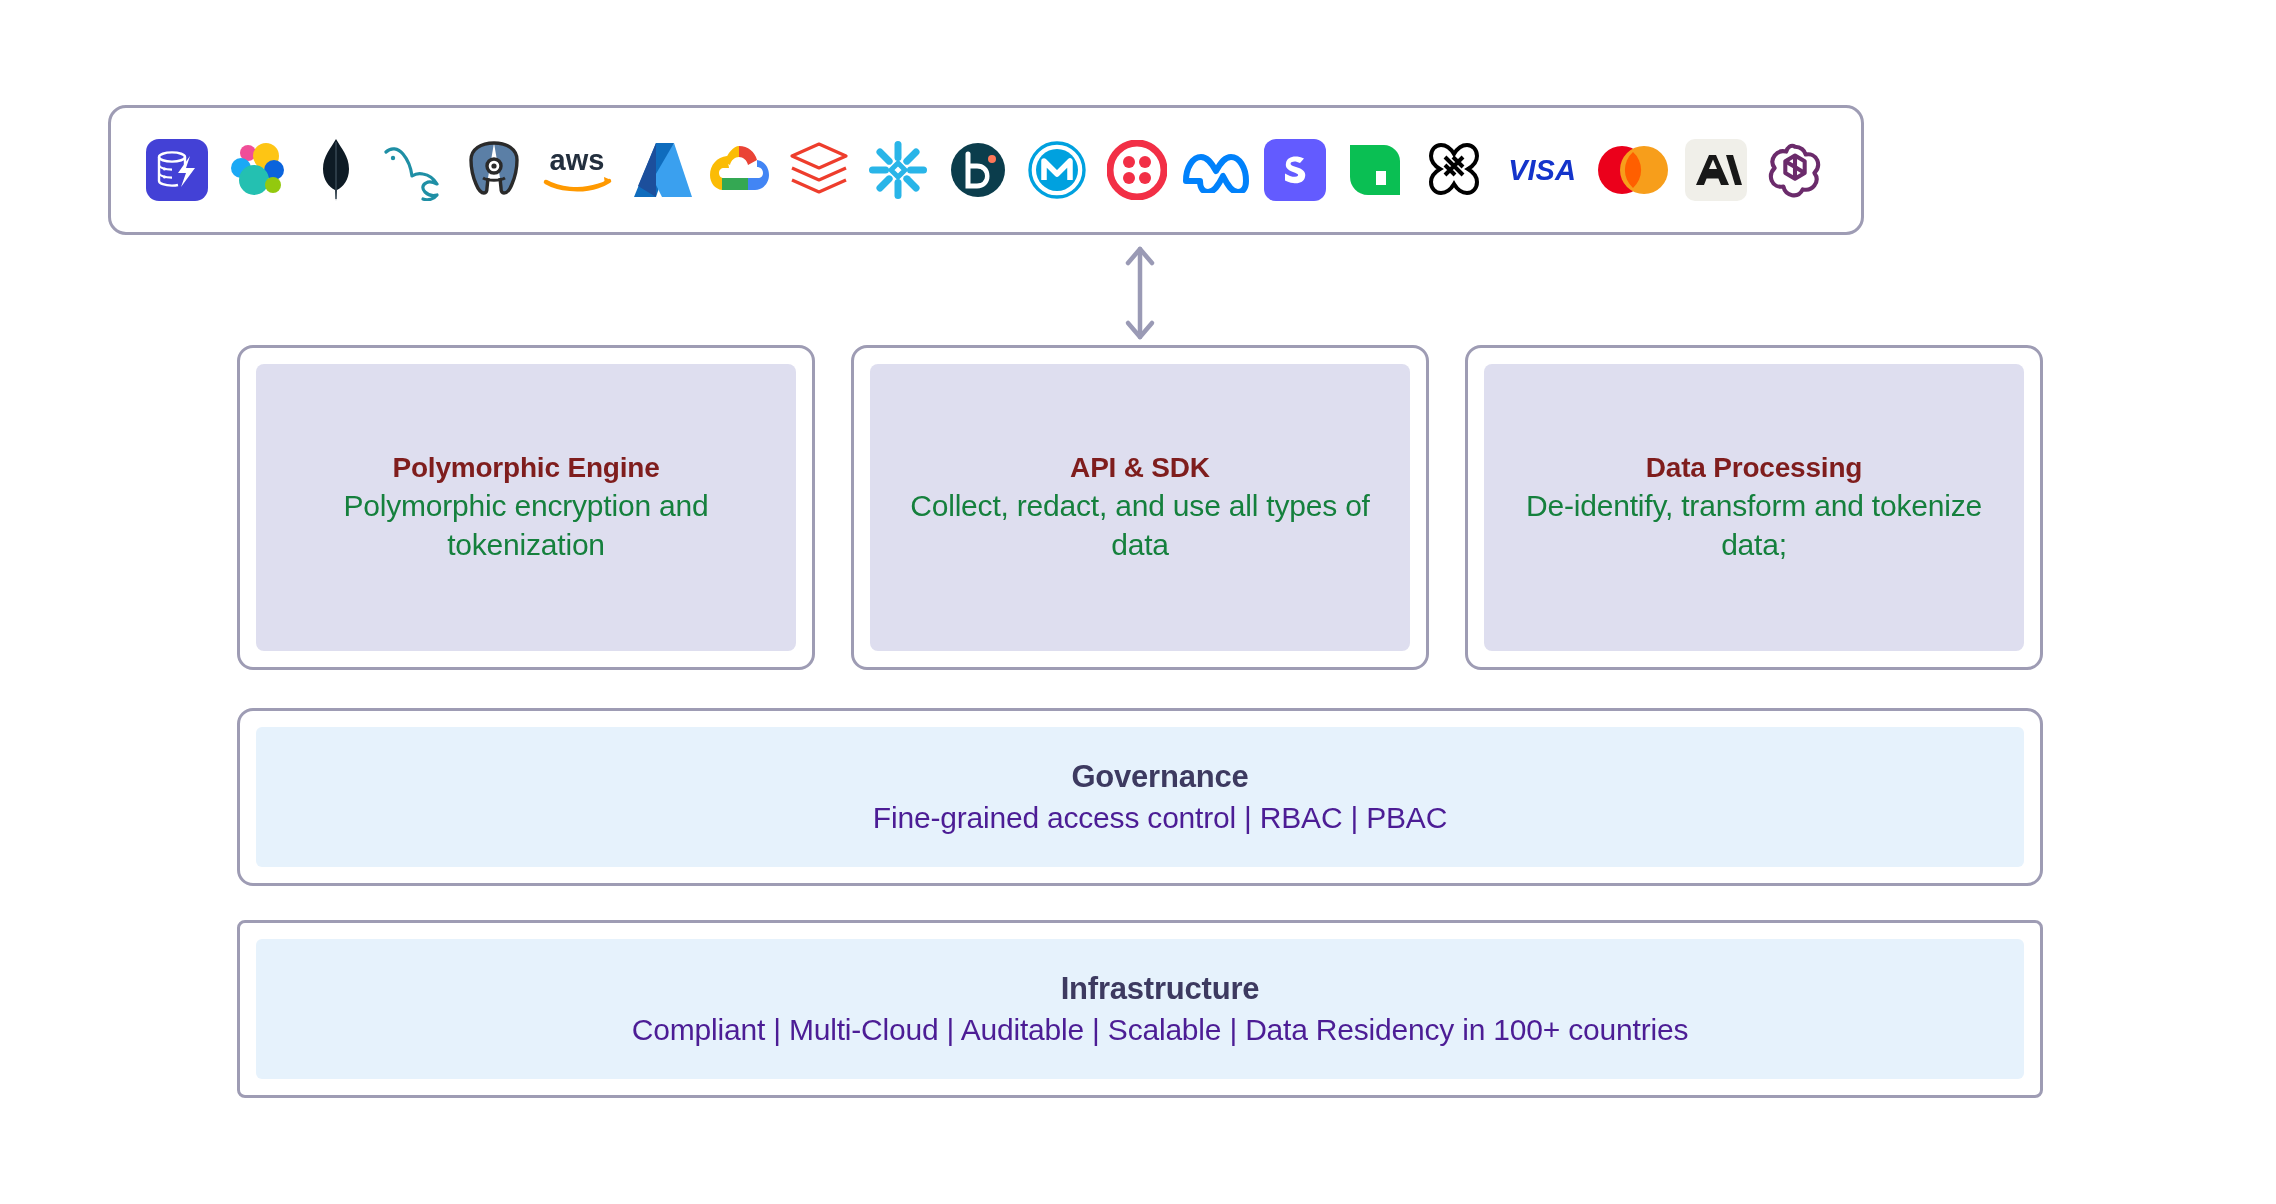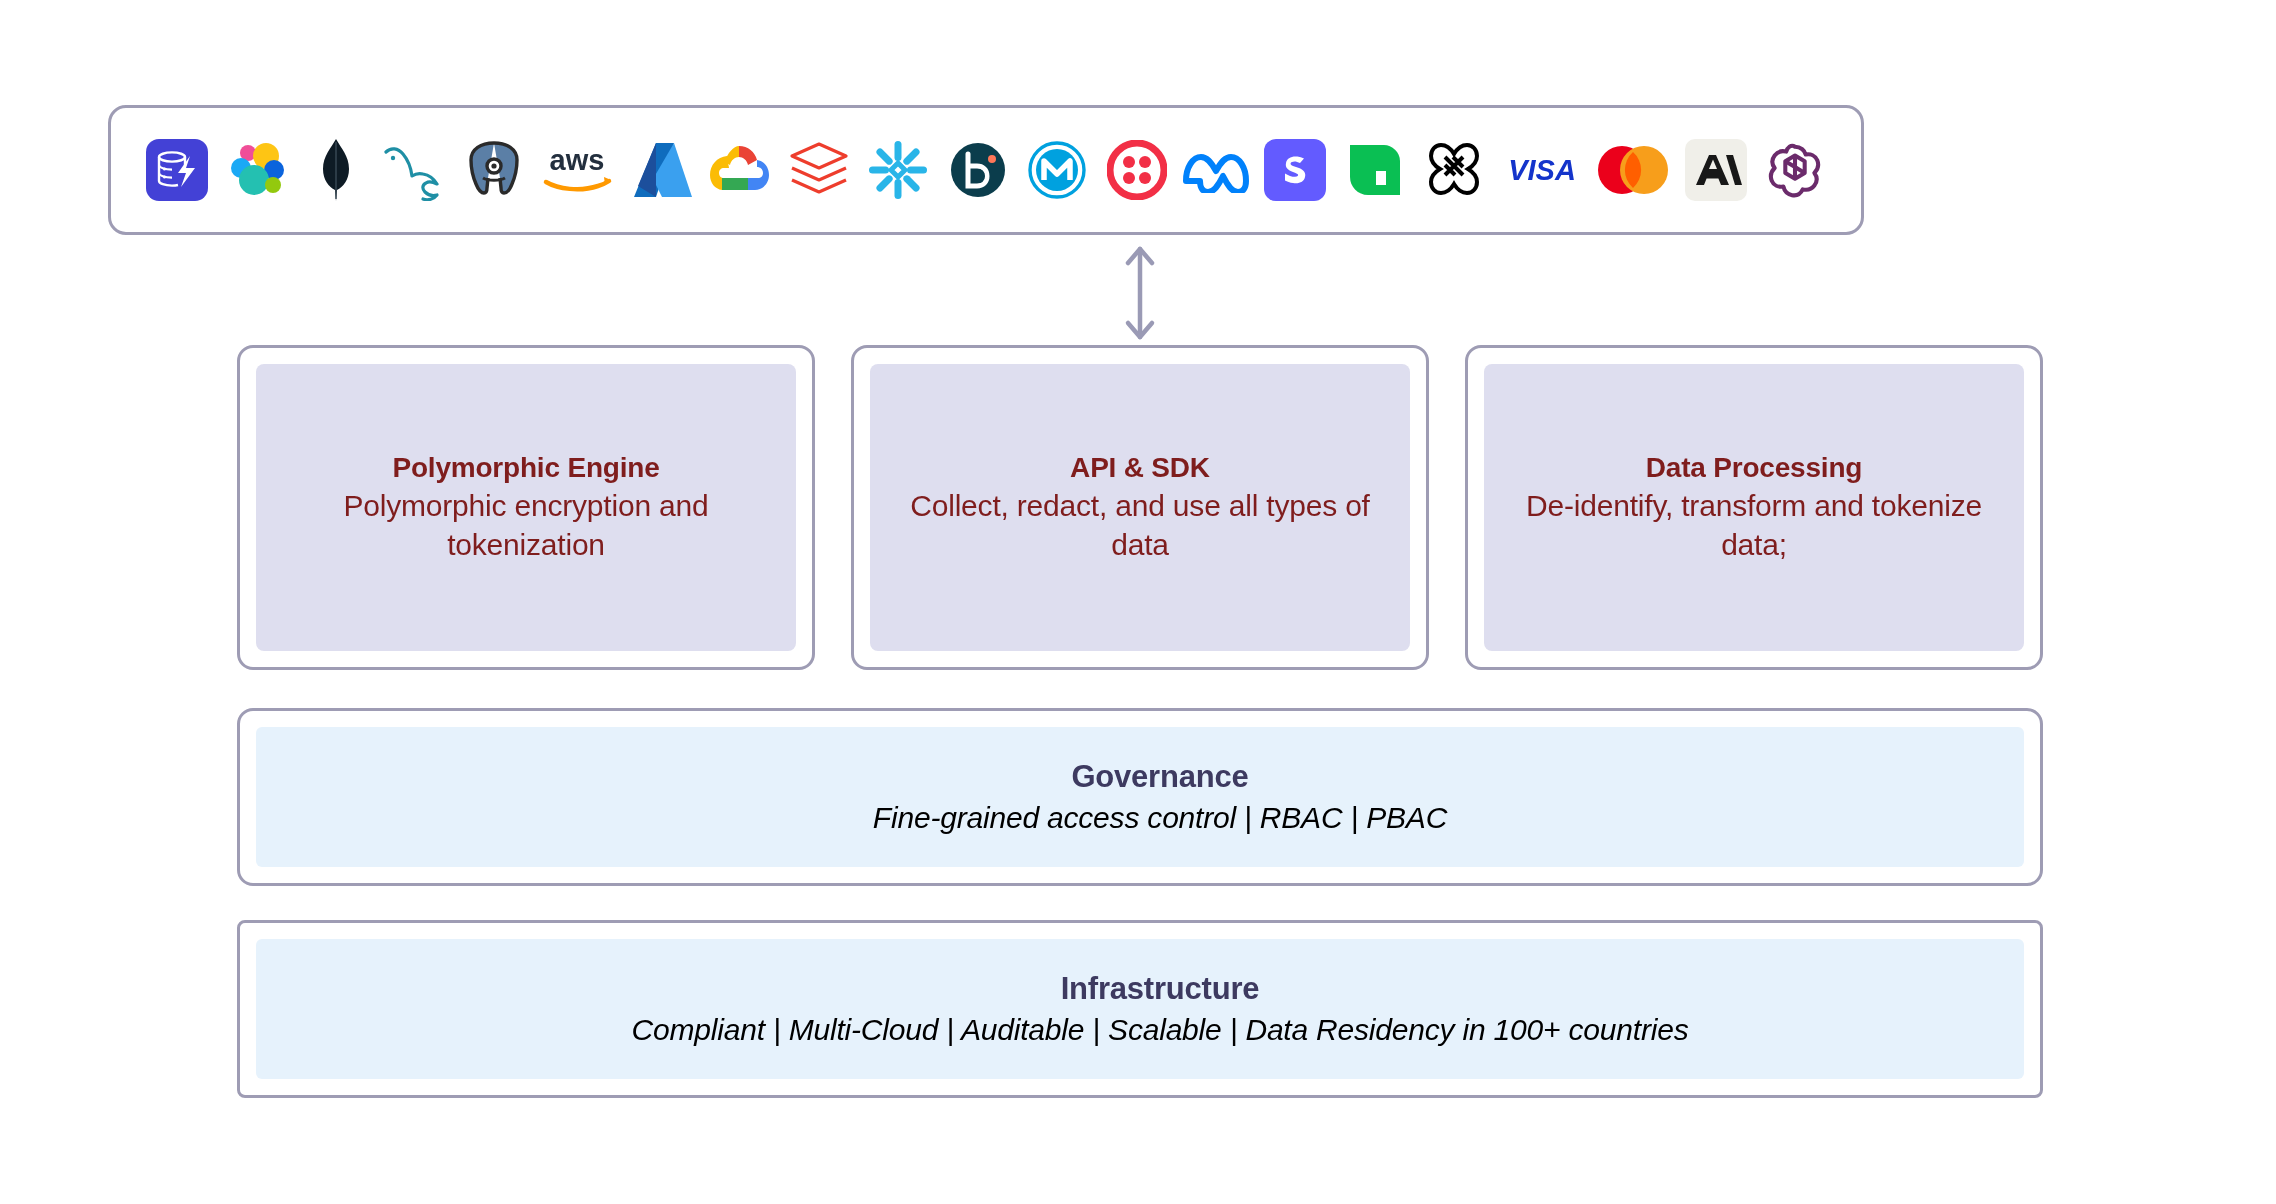--- a/index.html
+++ b/index.html
@@ -83,21 +83,21 @@
   .card-title {
     font-size: 28px;
     font-weight: bold;
     color: #7f1d1d;
     line-height: 1.28;
     letter-spacing: -0.2px;
   }
   .card-desc {
     font-size: 30px;
     font-weight: normal;
-    color: #7f1d1d;
+    color: #15803d;
     line-height: 1.32;
     letter-spacing: -0.2px;
     max-width: 100%;
   }
 
   
   .band {
     position: absolute;
     left: 237px;
     width: 1806px;
@@ -123,24 +123,23 @@
   .band-infrastructure { top: 920px; height: 178px; border-radius: 8px; }
   .band-title {
     font-size: 31px;
     font-weight: bold;
     color: #3d3a60;
     line-height: 1.3;
     letter-spacing: -0.2px;
   }
   .band-desc {
     font-size: 30px;
-    color: #000000;
+    color: #4c1d95;
     line-height: 1.3;
     letter-spacing: -0.2px;
-    font-style: italic;
   }
 </style>
 </head>
 <body>
 
 <div class="logo-strip">
 
   <div class="logo-cell">
     <svg width="62" height="62" viewBox="0 0 62 62">
         <rect width="62" height="62" rx="13" fill="#4341d6"></rect>

